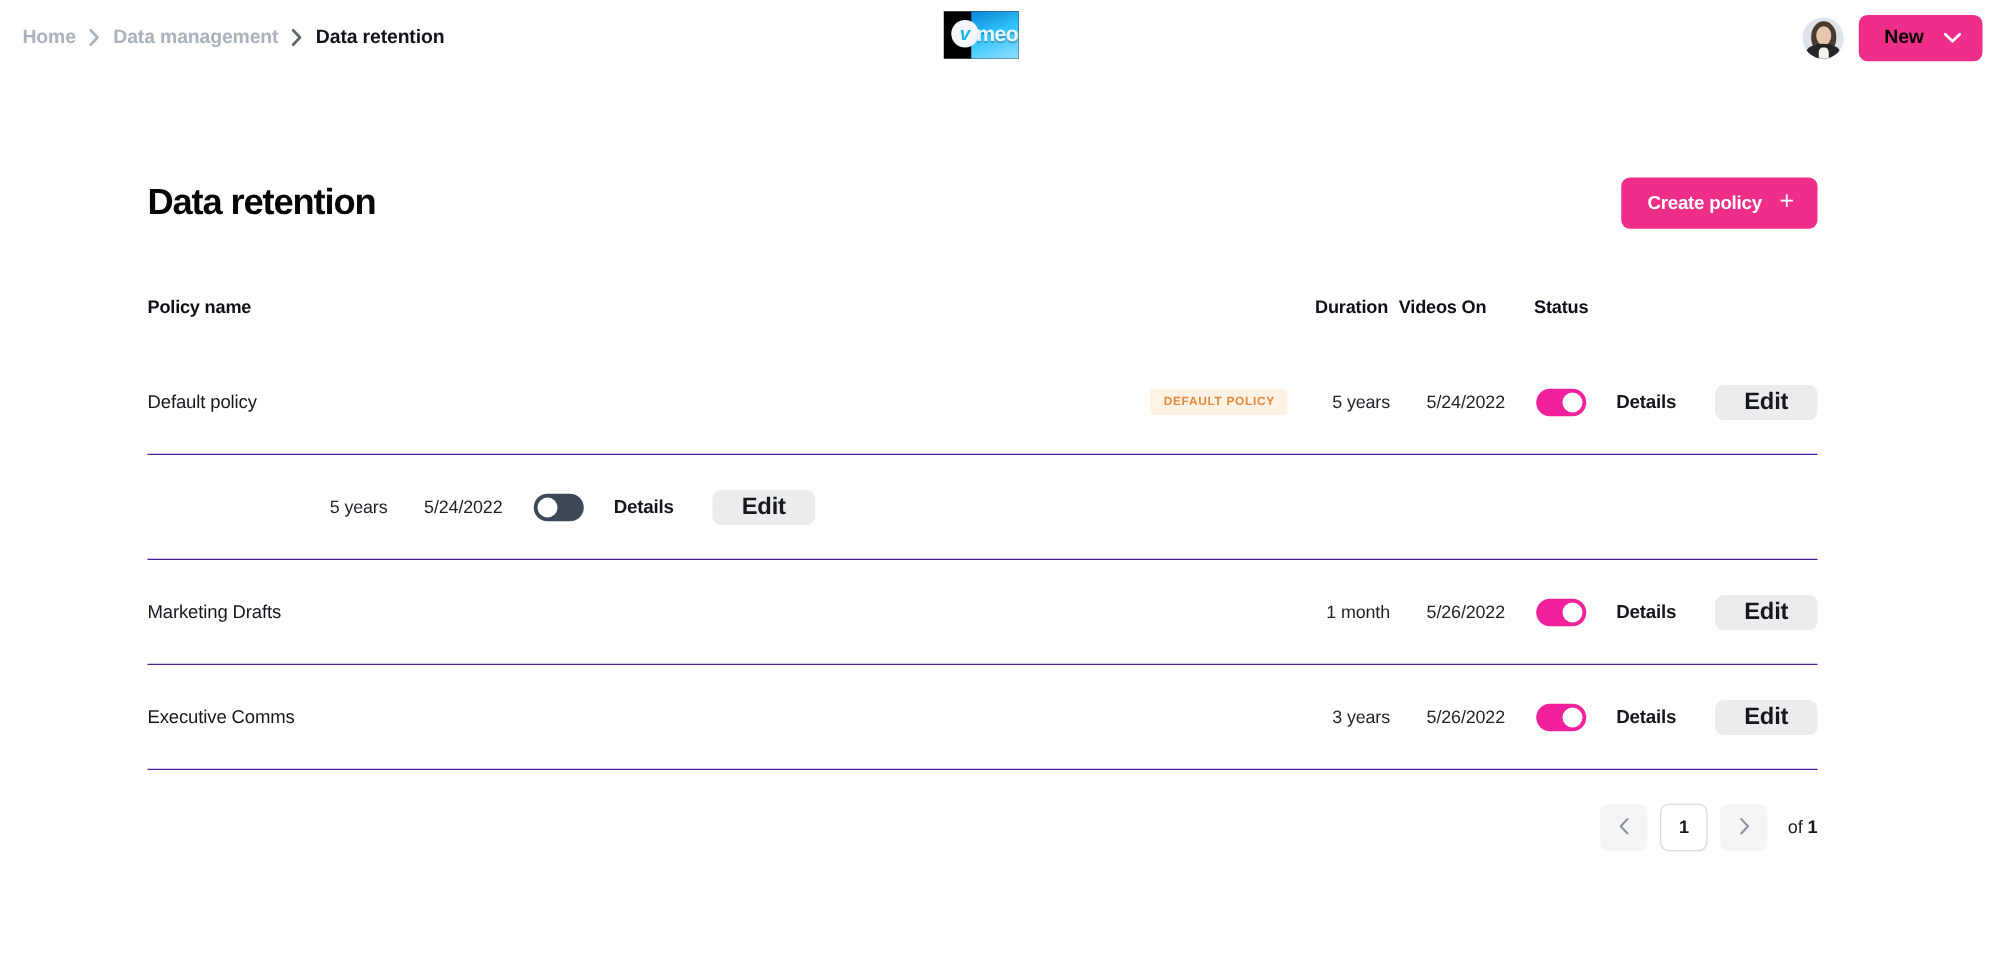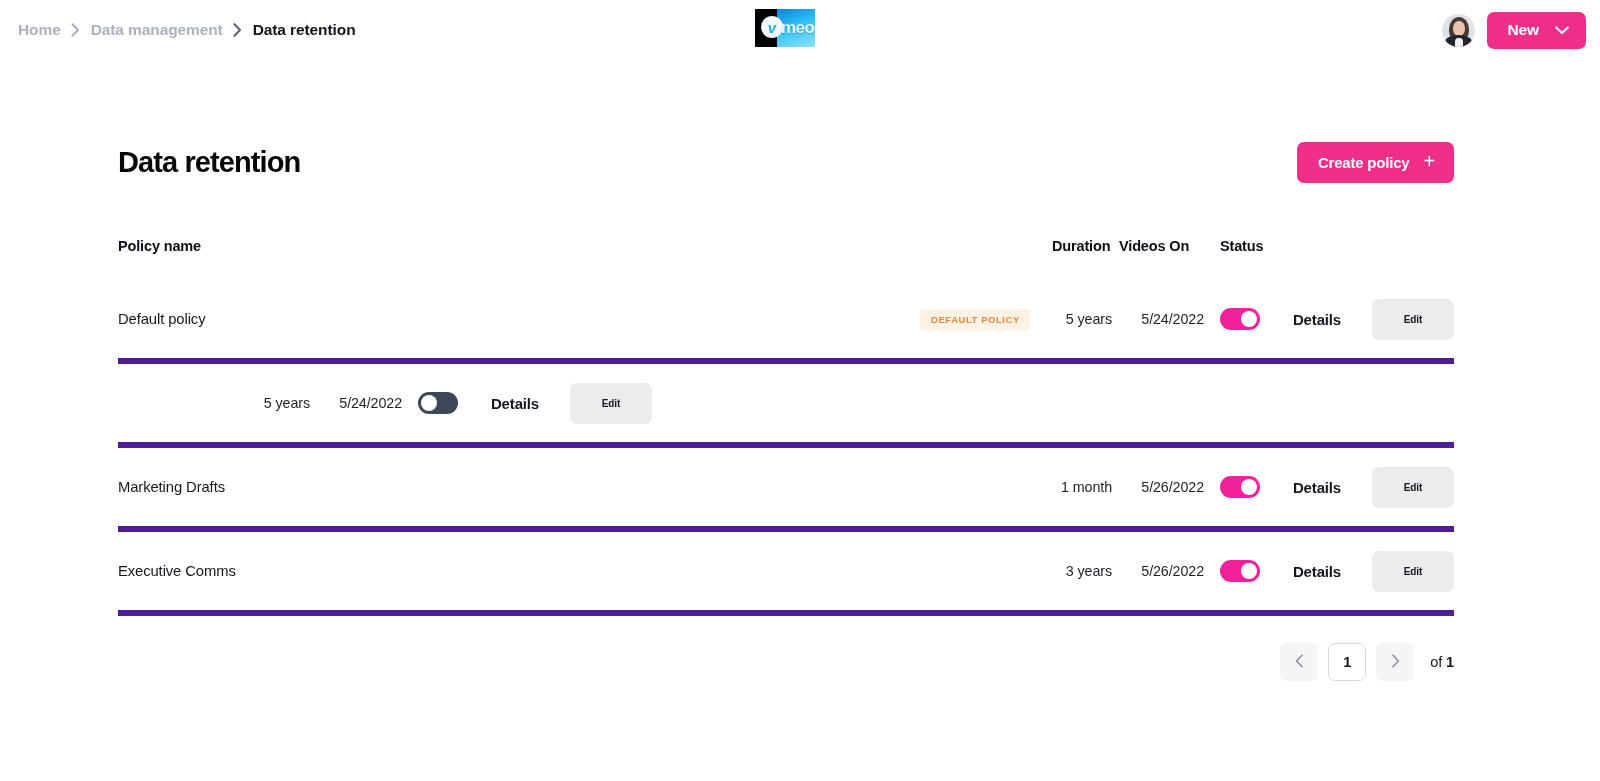--- a/index.html
+++ b/index.html
@@ -156,21 +156,21 @@
     border-radius: 40% 40% 0 0;
   }
 
   .btn-new {
     height: 37px;
     min-width: 88px;
     padding: 0 17px 0 20px;
     border: none;
     border-radius: 7px;
     background: #ef2e89;
-    color: #ffffff;
+    color: #000000;
     font-family: "Liberation Sans", sans-serif;
     font-size: 15.5px;
     font-weight: 700;
     letter-spacing: -0.1px;
     display: flex;
     align-items: center;
     gap: 16px;
     cursor: pointer;
   }
   .btn-new .chev { display:flex; align-items:center; }
@@ -226,32 +226,32 @@
     height: 26px;
     font-size: 14.5px;
     font-weight: 700;
     color: #0d1016;
     letter-spacing: -0.15px;
   }
   .col-name    { flex: 1 1 auto; }
   .col-badge   { width: 126px; flex: none; }
   .col-dur     { width: 68px;  flex: none; text-align: right; }
   .col-created { width: 92px;  flex: none; text-align: right; padding-left: 3px;}
-  .col-status  { width: 72px;  flex: none; text-align: left; padding-left: 14px; }
+  .col-status  { width: 72px;  flex: none; text-align: center; padding-left: 14px; }
   .col-details { width: 78px;  flex: none; text-align: center; }
   .col-edit    { width: 98px;  flex: none; display: flex; justify-content: flex-end; }
 
   .thead .col-dur { text-align: left; padding-left: 6px;}
   .thead .col-created { text-align: left; padding-left: 5px;}
 
   .row {
     display: flex;
     align-items: center;
     height: 84px;
-    border-bottom: 6px solid #4c1d95;
+    border-bottom: 1px solid #4c1d95;
     font-size: 14.5px;
     color: #1a1d23;
     letter-spacing: -0.1px;
   }
   .row:first-of-type { margin-top: 21px; }
   .policy-name { font-size: 14.8px; color: #14171d; }
 
   .badge {
     display: inline-block;
     background: #fdf2e3;
@@ -297,27 +297,27 @@
   .details-link {
     font-size: 15px;
     font-weight: 700;
     color: #14171d;
     text-decoration: none;
     letter-spacing: -0.15px;
     cursor: pointer;
   }
   .btn-edit {
     width: 82px;
-    height: 41px;
+    height: 28px;
     border: none;
     border-radius: 7px;
     background: #ebeced;
     color: #15181e;
     font-family: "Liberation Sans", sans-serif;
-    font-size: 10px;
+    font-size: 19px;
     font-weight: 700;
     letter-spacing: -0.15px;
     cursor: pointer;
   }
 
   
   .pagination {
     margin-top: 27px;
     padding: 0 146px 0 118px;
     display: flex;

